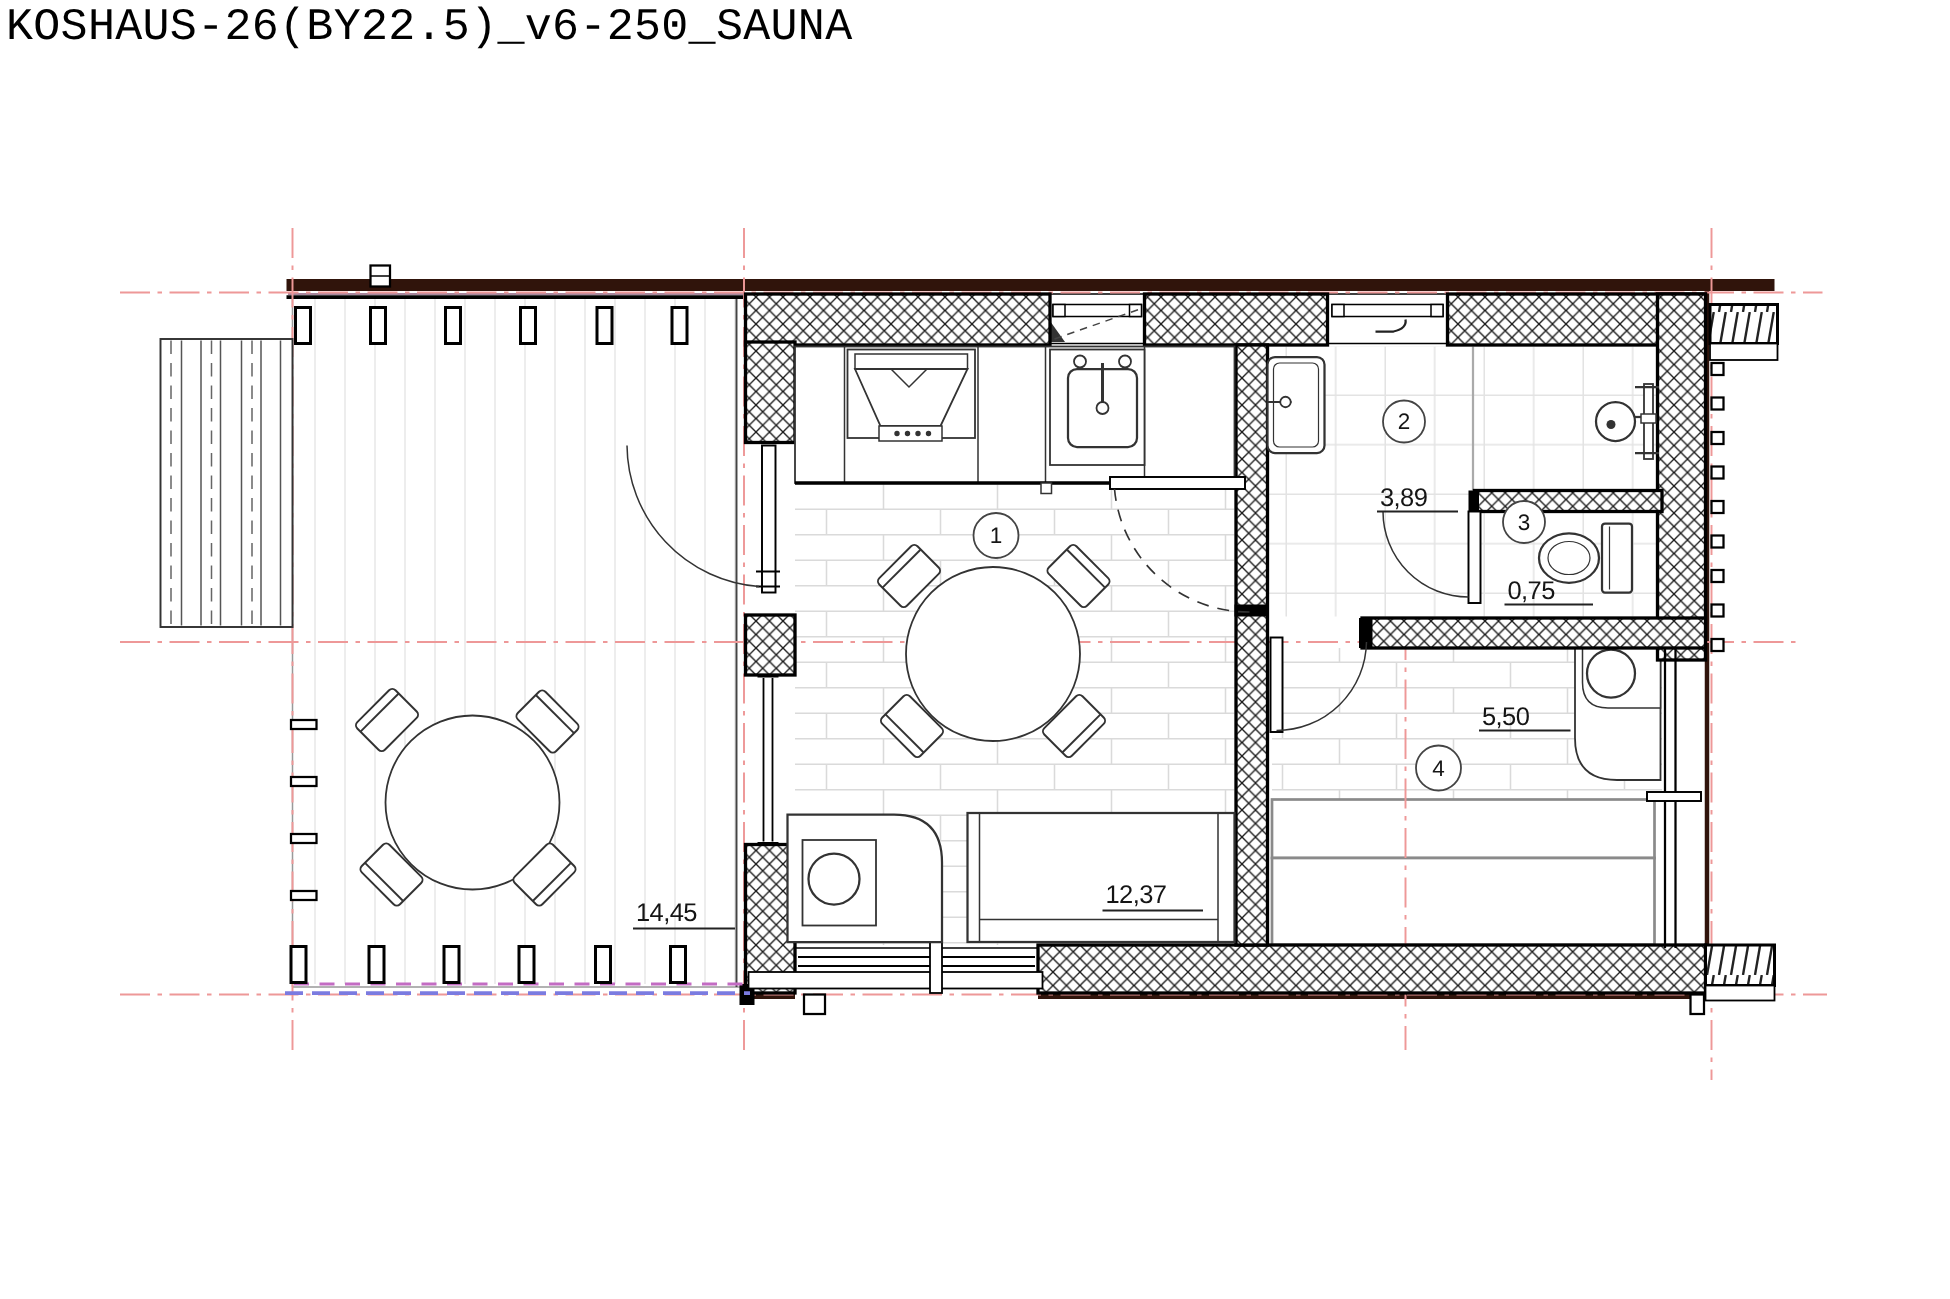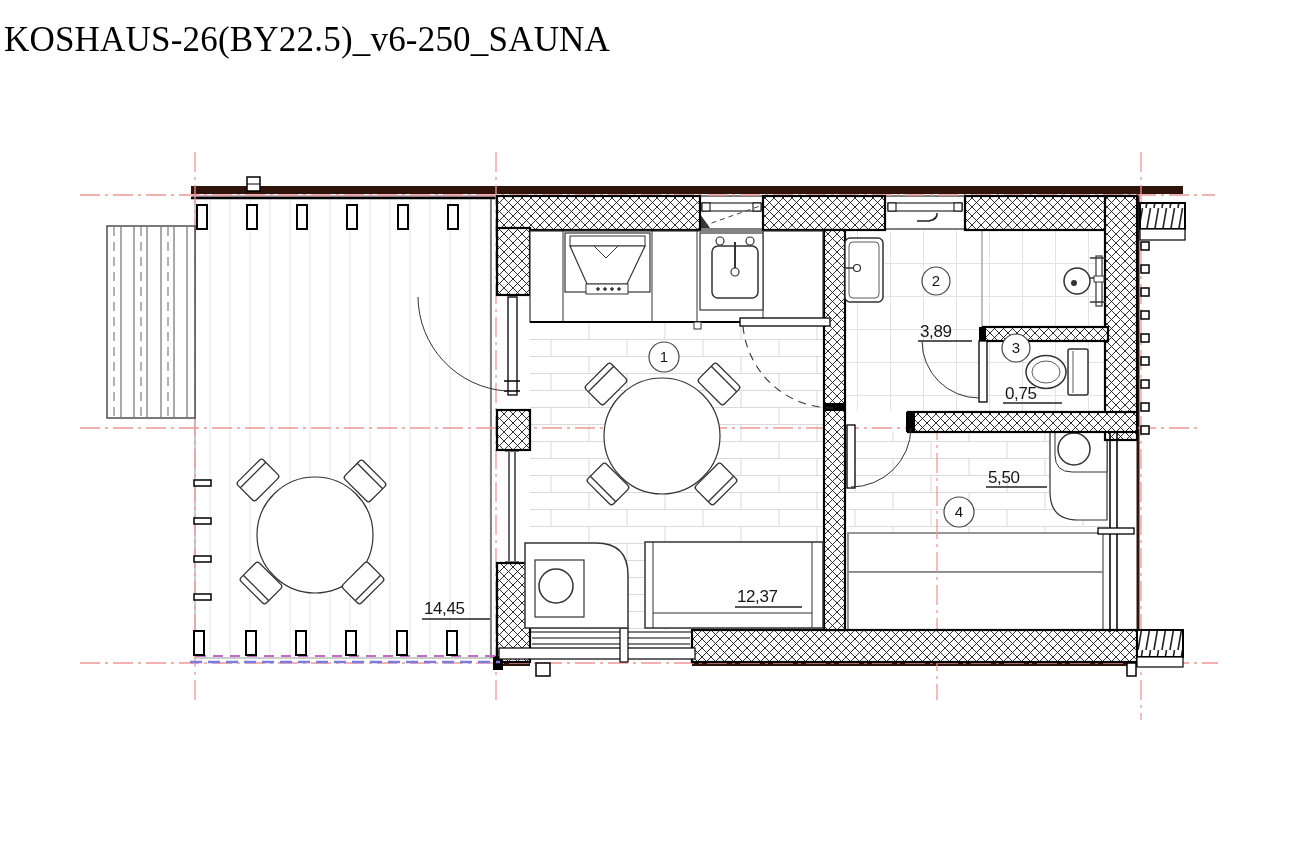--- a/index.html
+++ b/index.html
@@ -1,19 +1,19 @@
 <!DOCTYPE html>
 <html><head>
 <meta charset="utf-8">
 <style>
   html,body{margin:0;padding:0;background:#fff;}
   #canvas{position:relative;width:1300px;height:866px;background:#fff;overflow:hidden;
           font-family:"Liberation Sans",sans-serif;}
-  #title{position:absolute;left:4px;top:20px;font-size:35px;color:#000;letter-spacing:0.2px;
-         font-family:Liberation Serif, serif;white-space:nowrap;}
+  #title{position:absolute;left:4px;top:2px;font-size:30px;color:#000;letter-spacing:0.2px;
+         font-family:Liberation Mono, monospace;white-space:nowrap;}
   svg{position:absolute;left:0;top:0;}
   svg text{font-family:"Liberation Sans",sans-serif;fill:#151515;}
   .arealbl{font-size:17px;letter-spacing:-0.4px;}
   .numlbl{font-size:15px;text-anchor:middle;}
 </style>
 </head>
 <body>
 
 <div id="canvas">
   <div id="title">KOSHAUS-26(BY22.5)_v6-250_SAUNA</div>

